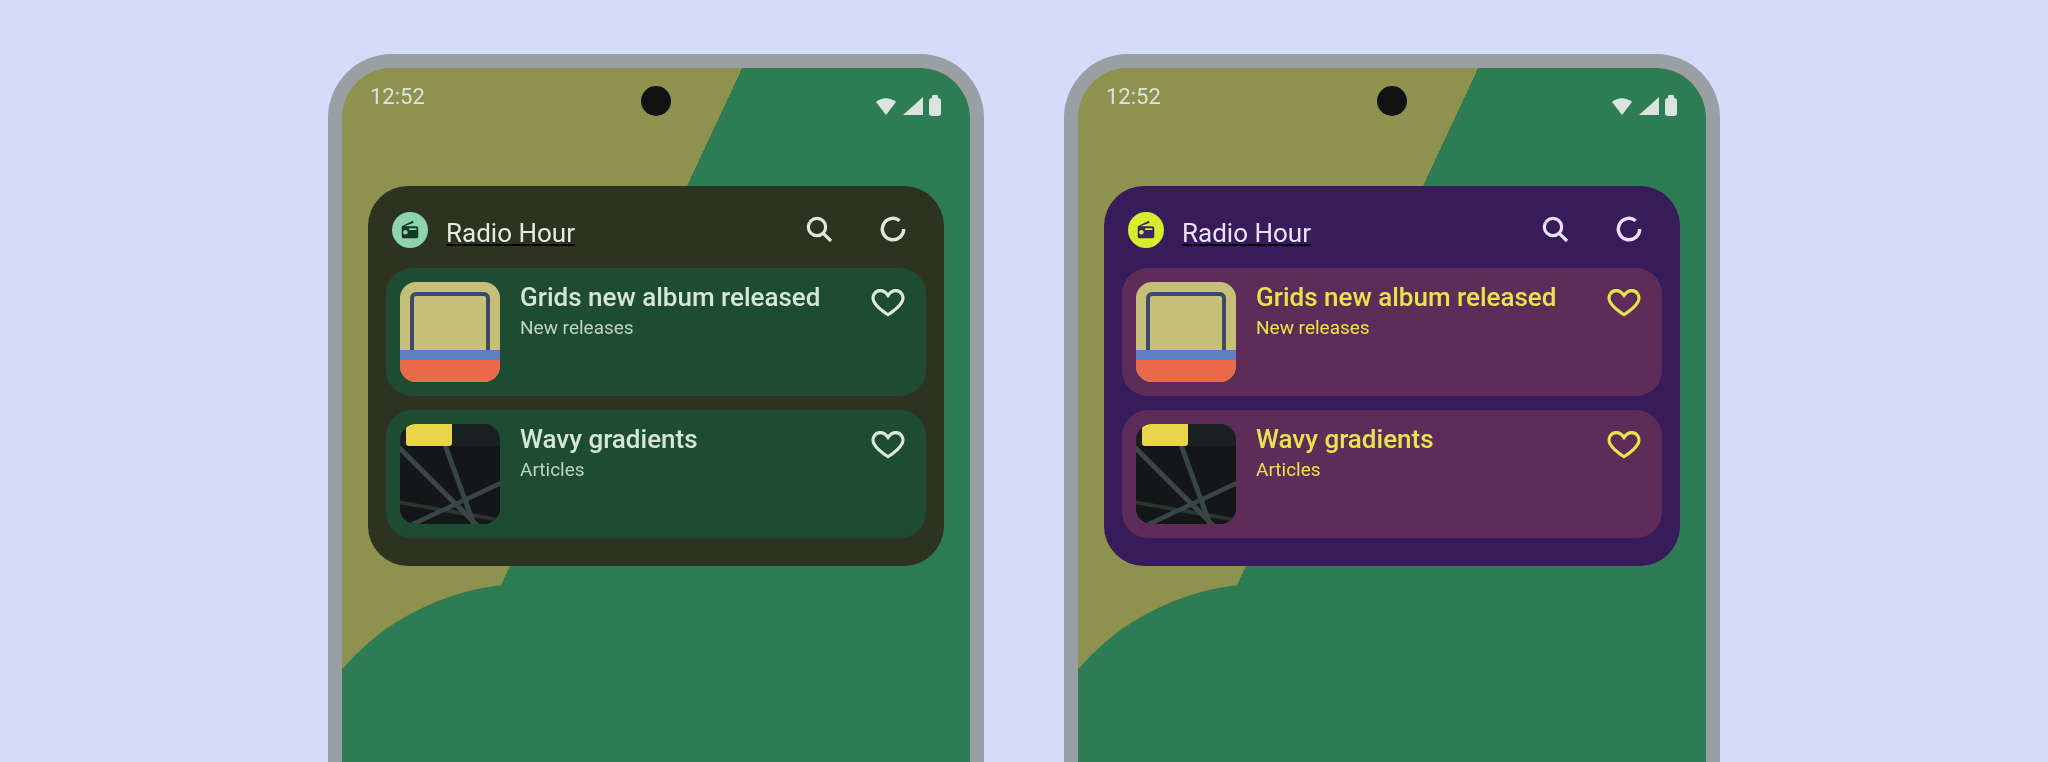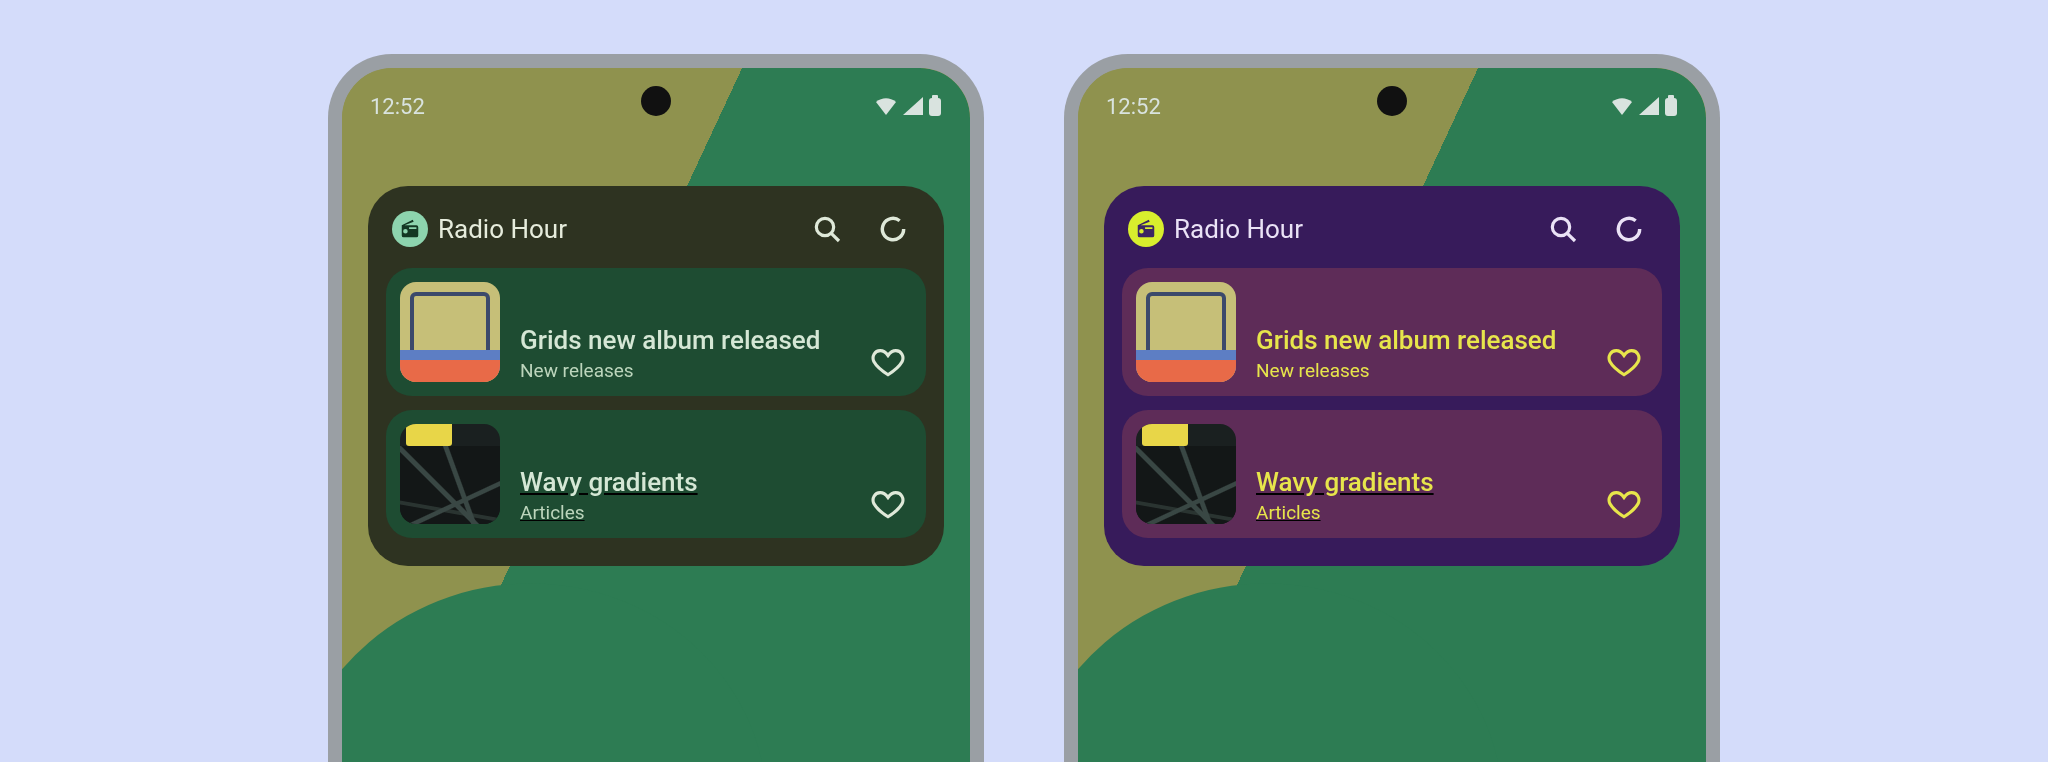--- a/index.html
+++ b/index.html
@@ -44,21 +44,20 @@
     background: #2d7c53;
     border-radius: 50% 50% 0 0 / 60% 60% 0 0;
     bottom: -200px;
     left: -60px;
     transform: rotate(-8deg);
   }
   .statusbar {
     position: relative;
     display: flex;
     justify-content: space-between;
-    align-items: center;
     padding: 16px 28px 0 28px;
     height: 60px;
     color: #d9e3df;
     font-size: 22px;
     font-weight: 400;
     z-index: 2;
   }
   .camera-hole {
     position: absolute;
     top: 18px;
@@ -73,49 +72,50 @@
   .status-right { display: flex; align-items: center; gap: 4px; }
   .widget {
     position: relative;
     z-index: 2;
     margin: 58px 26px 0 26px;
     border-radius: 40px;
     padding: 20px 18px;
   }
   .widget-header {
     display: flex;
-    align-items: center;
+    align-items: flex-end;
     padding: 4px 14px 20px 6px;
-    gap: 10px;
+    gap: 18px;
+    text-decoration: underline;
   }
   .app-icon {
     width: 36px;
     height: 36px;
     border-radius: 50%;
     display: flex;
     align-items: center;
     justify-content: center;
     flex: none;
   }
   .widget-title {
     font-size: 26px;
     font-weight: 400;
     flex: 1;
   }
   .hdr-btn { flex: none; width: 38px; height: 38px; display:flex; align-items:center; justify-content:center; }
   .hdr-btn + .hdr-btn { margin-left: 18px; }
   .list-item {
     display: flex;
-    align-items: flex-end;
+    align-items: flex-start;
     border-radius: 26px;
     padding: 14px 18px 14px 14px;
     gap: 20px;
     margin-bottom: 14px;
   }
-  .list-item:last-child { margin-bottom: 8px; text-decoration: underline; }
+  .list-item:last-child { margin-bottom: 8px; }
   .thumb {
     width: 100px;
     height: 100px;
     border-radius: 16px;
     flex: none;
     position: relative;
     overflow: hidden;
   }
   .thumb1 { background:#C6BF78; }
   .thumb1::before {

